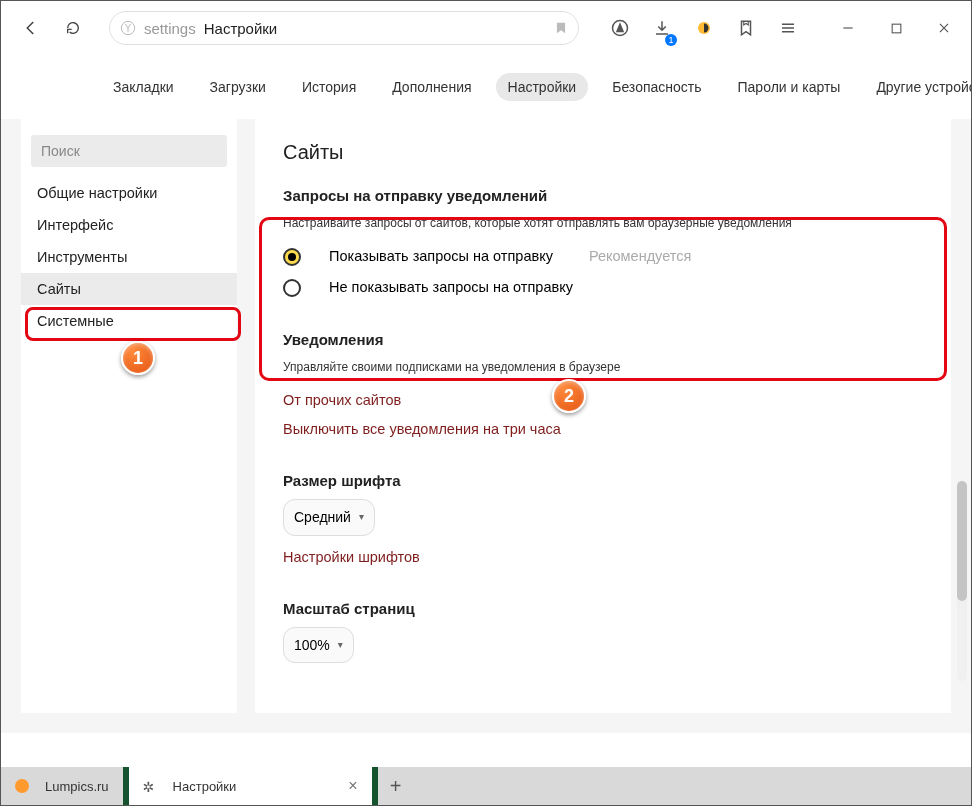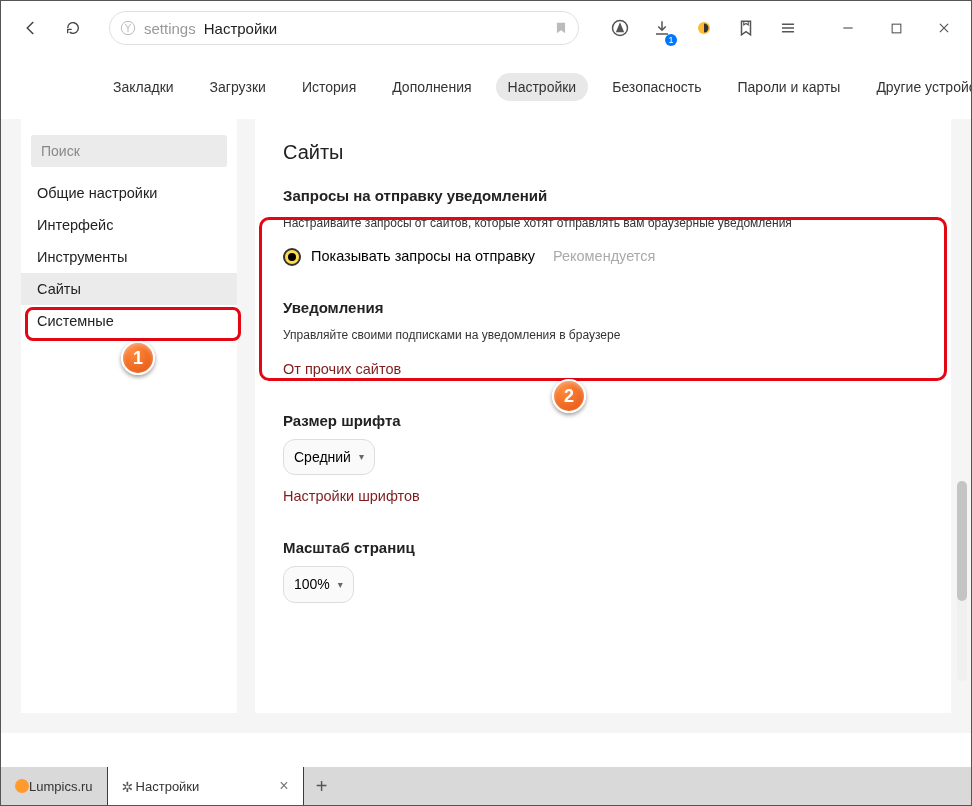--- a/index.html
+++ b/index.html
@@ -27,41 +27,41 @@
 .search-box { background: #ebebeb; margin: 8px 10px 10px 10px; border-radius: 3px; padding: 8px 10px; font-size: 14px; color: #888; }
 .sidebar-item { padding: 8px 16px; font-size: 14.5px; color: #222; cursor: pointer; }
 .sidebar-item.active { background: #ebebeb; }
 .sidebar-highlight { border: 3px solid #e30613; border-radius: 8px; position: absolute; width: 216px; height: 34px; left: 24px; top: 306px; pointer-events: none; }
 
 .content { flex: 1; background: #fff; padding: 22px 28px; overflow-y: auto; position: relative; }
 .page-title { font-size: 20px; font-weight: 400; color: #222; margin-bottom: 20px; }
 .section { margin-bottom: 28px; line-height: 1.6; }
 .section-title { font-weight: 700; font-size: 15px; color: #222; margin-bottom: 6px; }
 .section-desc { font-size: 12px; color: #333; margin-bottom: 12px; }
-.radio-row { display: flex; align-items: center; gap: 10px; font-size: 14.5px; margin-bottom: 8px; cursor: pointer; }
+.radio-row { display: flex; align-items: center; gap: 28px; font-size: 14.5px; margin-bottom: 8px; cursor: pointer; }
 .radio { width: 18px; height: 18px; border: 2px solid #333; border-radius: 50%; display: flex; align-items: center; justify-content: center; flex-shrink: 0; }
 .radio.checked { border-color: #333; background: #ffdb4d; }
 .radio.checked::after { content: ""; width: 8px; height: 8px; background: #000; border-radius: 50%; }
 .reco { color: #aaa; margin-left: 8px; }
 .link { color: #7f1d1d; font-size: 14.5px; cursor: pointer; display: block; margin-bottom: 6px; }
 .select { display: inline-flex; align-items: center; gap: 8px; border: 1px solid #ddd; border-radius: 12px; padding: 6px 10px; font-size: 14px; background: #fafafa; cursor: pointer; margin-bottom: 10px; }
 .chev { font-size: 10px; color: #666; }
 
 .content-highlight { border: 3px solid #e30613; border-radius: 10px; position: absolute; left: 258px; top: 216px; width: 688px; height: 164px; pointer-events: none; }
 
 
 .marker { width: 34px; height: 34px; border-radius: 50%; background: radial-gradient(circle at 35% 30%, #ff8a3c, #e35310); position: absolute; display: flex; align-items: center; justify-content: center; color: #fff; font-weight: 700; font-size: 18px; border: 2px solid #fff; box-shadow: 0 2px 4px rgba(0,0,0,0.4), inset 0 2px 4px rgba(255,255,255,0.4); }
 
 
 .scrollbar-track { position: absolute; right: 4px; top: 480px; width: 10px; height: 200px; background: #f0f0f0; border-radius: 5px; }
 .scrollbar-thumb { width: 10px; height: 120px; background: #c4c4c4; border-radius: 5px; }
 
 
 .tab-bar { position: absolute; bottom: 0; left: 0; right: 0; height: 38px; display: flex; align-items: center; background: #d9d9d9; }
-.tab-bar .browser-tab { display: flex; align-items: center; gap: 0; padding: 0 14px; height: 100%; font-size: 13px; color: #333; border-right: 1px solid #14532d; cursor: pointer; }
+.tab-bar .browser-tab { display: flex; align-items: center; gap: 16px; padding: 0 14px; height: 100%; font-size: 13px; color: #333; border-right: 6px solid #14532d; cursor: pointer; }
 .tab-bar .browser-tab.active { background: #fff; }
 .tab-bar .browser-tab .close { font-size: 16px; color: #777; }
 .tab-bar .new-tab { width: 36px; display: flex; align-items: center; justify-content: center; font-size: 20px; color: #555; cursor: pointer; height: 100%; }
 .favicon { width: 14px; height: 14px; border-radius: 50%; display: inline-block; }
 .favicon.l { background: #ff9a2e; }
 .favicon.g { color: #555; font-size: 14px; background: none; }
 </style>
 </head>
 <body>
 
@@ -165,26 +165,31 @@
     <div class="page-title">Сайты</div>
 
     <div class="section">
       <div class="section-title">Запросы на отправку уведомлений</div>
       <div class="section-desc">Настраивайте запросы от сайтов, которые хотят отправлять вам браузерные уведомления</div>
       <div class="radio-row">
         <span class="radio checked"></span>
         <span>Показывать запросы на отправку</span>
         <span class="reco">Рекомендуется</span>
       </div>
+      <div class="radio-row">
+        <span class="radio"></span>
+        <span>Не показывать запросы на отправку</span>
+      </div>
     </div>
 
     <div class="section">
       <div class="section-title">Уведомления</div>
       <div class="section-desc">Управляйте своими подписками на уведомления в браузере</div>
       <a class="link">От прочих сайтов</a>
+      <a class="link">Выключить все уведомления на три часа</a>
     </div>
 
     <div class="section">
       <div class="section-title">Размер шрифта</div>
       <div class="select">
         <span>Средний</span>
         <span class="chev">▾</span>
       </div>
       <a class="link">Настройки шрифтов</a>
     </div>

